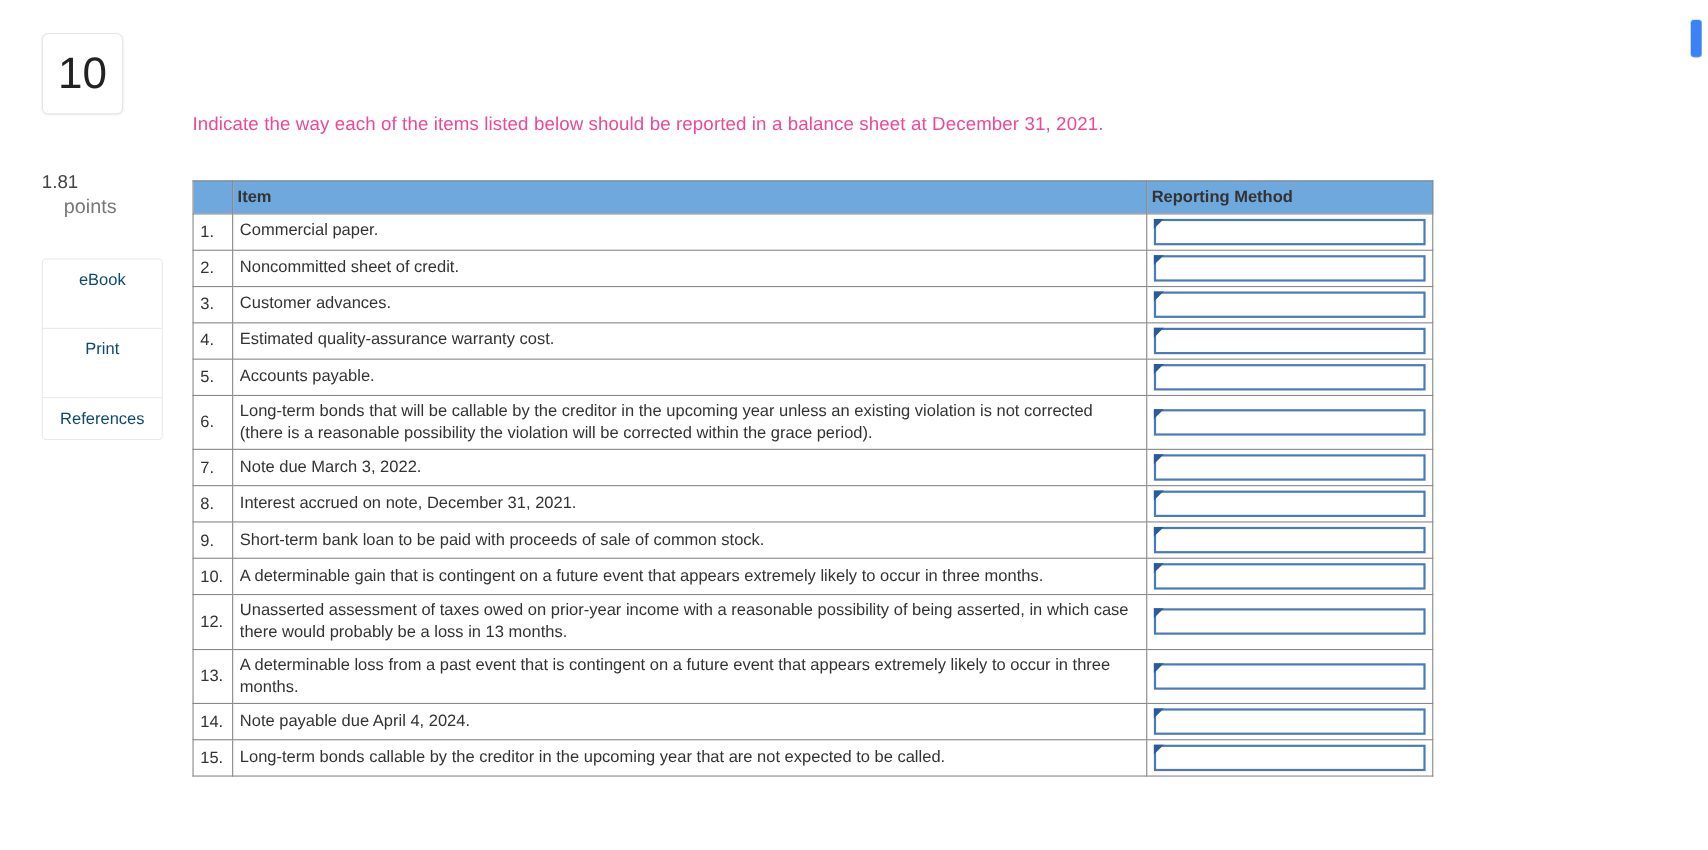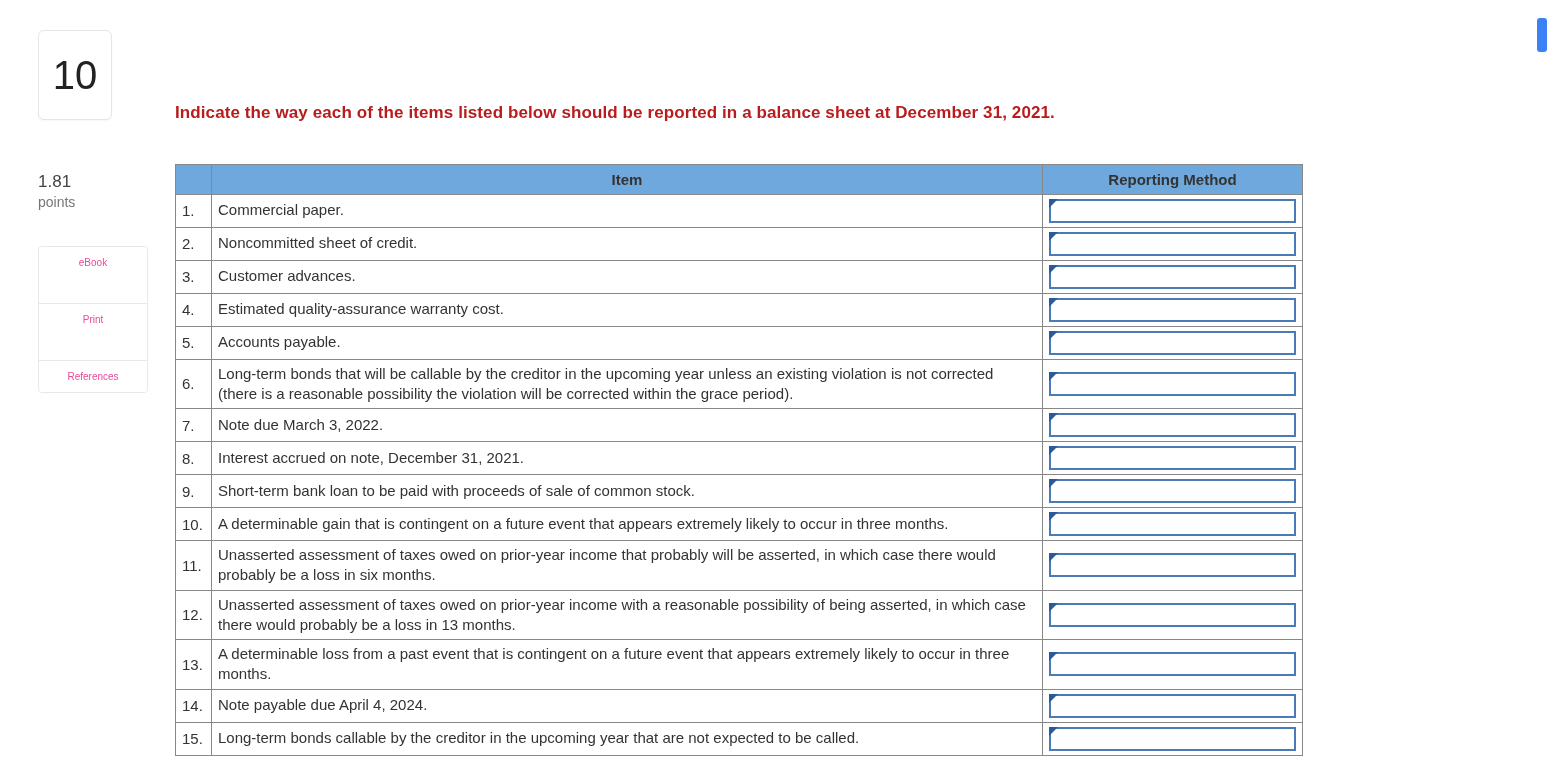--- a/index.html
+++ b/index.html
@@ -18,82 +18,83 @@
   .left-col {
     width: 175px;
     flex-shrink: 0;
     padding: 20px 18px 0 38px;
   }
   .qnum-box {
     background: #fff;
     border: 1px solid #e5e5e5;
     border-radius: 6px;
     width: 74px;
-    height: 90px;
+    height: 74px;
     display: flex;
     align-items: center;
     justify-content: center;
     font-size: 40px;
     font-weight: 300;
     color: #222;
     margin-bottom: 52px;
     box-shadow: 0 1px 2px rgba(0,0,0,0.04);
   }
   .points-value {
     font-size: 17px;
     color: #444;
     margin-bottom: 2px;
   }
   .points-label {
-    font-size: 14px;
+    font-size: 18px;
     color: #777;
     margin-bottom: 36px;
+    margin-left: 20px;
   }
   .link-list {
     border: 1px solid #e8e8e8;
     border-radius: 4px;
     overflow: hidden;
     width: 110px;
   }
   .link-item {
     padding: 10px 0;
     text-align: center;
-    font-size: 10px;
-    color: #ec4899;
+    font-size: 15px;
+    color: #0c4a6e;
     cursor: pointer;
     background: #fff;
   }
   .link-item + .link-item { border-top: 1px solid #e8e8e8; margin-top: 25px; }
   .main-col {
     flex: 1;
     padding: 90px 250px 0 0;
   }
   .prompt {
     font-size: 17px;
-    color: #b91c1c;
+    color: #ec4899;
     margin-bottom: 38px;
     line-height: 1.5;
-    font-weight: 700;
+    font-weight: 400;
     letter-spacing: 0.1px;
   }
   table.items {
     border-collapse: collapse;
     width: 100%;
     table-layout: fixed;
   }
   table.items th, table.items td {
     border: 1px solid #888;
     padding: 4px 6px;
     vertical-align: middle;
     font-size: 15px;
   }
   table.items th {
     background: #6fa8dc;
     font-weight: bold;
-    text-align: center;
+    text-align: left;
     padding: 6px 4px;
   }
   th.corner {
     background: #6fa8dc;
     width: 36px;
   }
   col.num-col { width: 36px; }
   col.item-col { width: auto; }
   col.method-col { width: 260px; }
   td.num-cell { text-align: left; padding-left: 6px; }
@@ -227,27 +228,20 @@
             </td>
           </tr>
           <tr>
             <td class="num-cell">10.</td>
             <td class="item-cell">A determinable gain that is contingent on a future event that appears extremely likely to occur in three months.</td>
             <td class="method-cell">
               <div class="dropdown"></div>
             </td>
           </tr>
           <tr>
-            <td class="num-cell">11.</td>
-            <td class="item-cell">Unasserted assessment of taxes owed on prior-year income that probably will be asserted, in which case there would probably be a loss in six months.</td>
-            <td class="method-cell">
-              <div class="dropdown"></div>
-            </td>
-          </tr>
-          <tr>
             <td class="num-cell">12.</td>
             <td class="item-cell">Unasserted assessment of taxes owed on prior-year income with a reasonable possibility of being asserted, in which case there would probably be a loss in 13 months.</td>
             <td class="method-cell">
               <div class="dropdown"></div>
             </td>
           </tr>
           <tr>
             <td class="num-cell">13.</td>
             <td class="item-cell">A determinable loss from a past event that is contingent on a future event that appears extremely likely to occur in three months.</td>
             <td class="method-cell">

